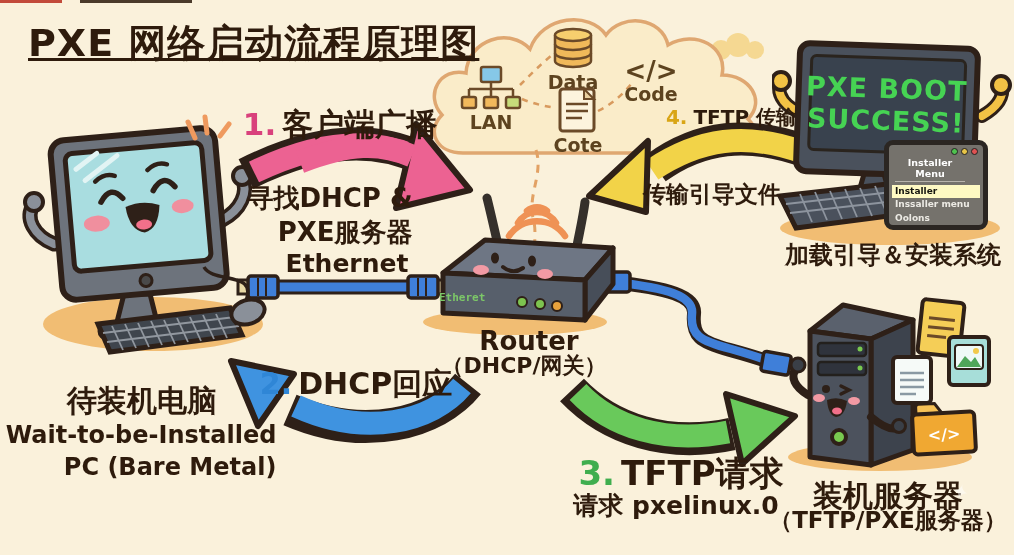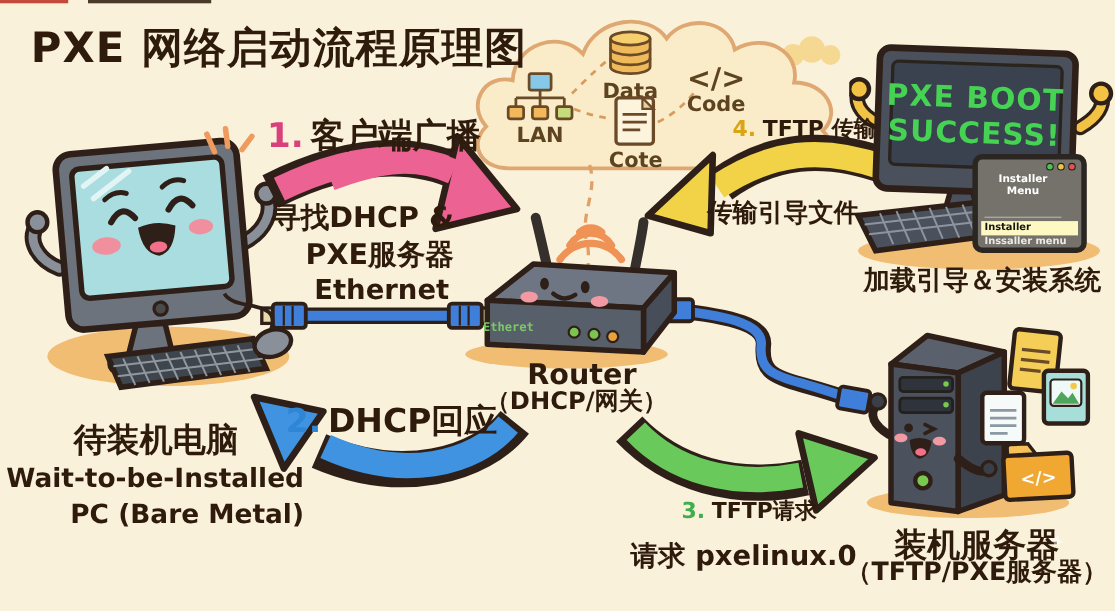--- a/index.html
+++ b/index.html
@@ -8,36 +8,36 @@
     background:#FAF1DB;
     font-family:"DejaVu Sans","Liberation Sans",sans-serif;
   }
   .stage svg{position:absolute;}
   .lbl{
     position:absolute;font-weight:800;color:#2E1B0C;white-space:nowrap;
     transform:translateX(-50%);text-align:right;line-height:1.32;
   }
   .title{
     position:absolute;left:28px;top:18px;font-size:38px;font-weight:800;
-    color:#2E1B0C;letter-spacing:1px;white-space:nowrap;
+    color:#2E1B0C;letter-spacing:1px;white-space:nowrap;text-decoration:underline;
   }
   .num{margin-right:6px;}
   .n1{color:#D9417C}.n2{color:#2F86D6}.n3{color:#3FAE4E}.n4{color:#D9A515}
   .edge{position:absolute;top:0;height:3px;}
   
   .win{
     position:absolute;left:884px;top:140px;width:104px;height:90px;
     background:#75726C;border:5px solid #2B2622;border-radius:9px;box-sizing:border-box;
     overflow:hidden;
   }
   .win-dots{position:absolute;top:3px;right:5px;display:flex;gap:3px;}
   .win-dot{width:7px;height:7px;border-radius:50%;border:1px solid #222;box-sizing:border-box;}
   .win-title{
     margin-top:12px;text-align:center;color:#fff;font-size:9.5px;font-weight:800;
-    border-bottom:1px solid #B8B4AC;padding-bottom:18px;margin-left:6px;margin-right:18px;
+    border-bottom:1px solid #B8B4AC;padding-bottom:2px;margin-left:6px;margin-right:18px;
   }
   .win-items{margin-top:3px;padding:0 3px;}
   .win-item{color:#ECEAE4;font-size:9px;font-weight:700;padding:1px 3px;line-height:1.25;}
   .win-item.active{background:#fef9c3;color:#15150f;}
   .watermark{
     position:absolute;left:952px;top:480px;color:#fff;opacity:.5;font-size:20px;
     transform:rotate(15deg);font-weight:700;
   }
 </style>
 </head>
@@ -366,21 +366,21 @@
   <div class="lbl" style="left:356px;top:364px;font-size:30px">
     <span class="num n2">2.</span><span>DHCP回应</span>
   </div>
 
   <div class="lbl" style="left:142px;top:381px;font-size:30px">待装机电脑</div>
   <div class="lbl" style="left:141px;top:420px;font-size:24px">
     <div>Wait-to-be-Installed</div>
     <div>PC (Bare Metal)</div>
   </div>
 
-  <div class="lbl" style="left:681px;top:451px;font-size:20px">
+  <div class="lbl" style="left:681px;top:451px;font-size:34px">
     <span class="num n3">3.</span><span>TFTP请求</span>
   </div>
   <div class="lbl" style="left:676px;top:489px;font-size:25px">请求 pxelinux.0</div>
 
   <div class="lbl" style="left:888px;top:476px;font-size:30px">装机服务器</div>
   <div class="lbl" style="left:888px;top:505px;font-size:23px">（TFTP/PXE服务器）</div>
 
   <div class="lbl" style="left:731px;top:104px;font-size:20px">
     <span class="num n4">4.</span><span>TFTP 传输</span>
   </div>

